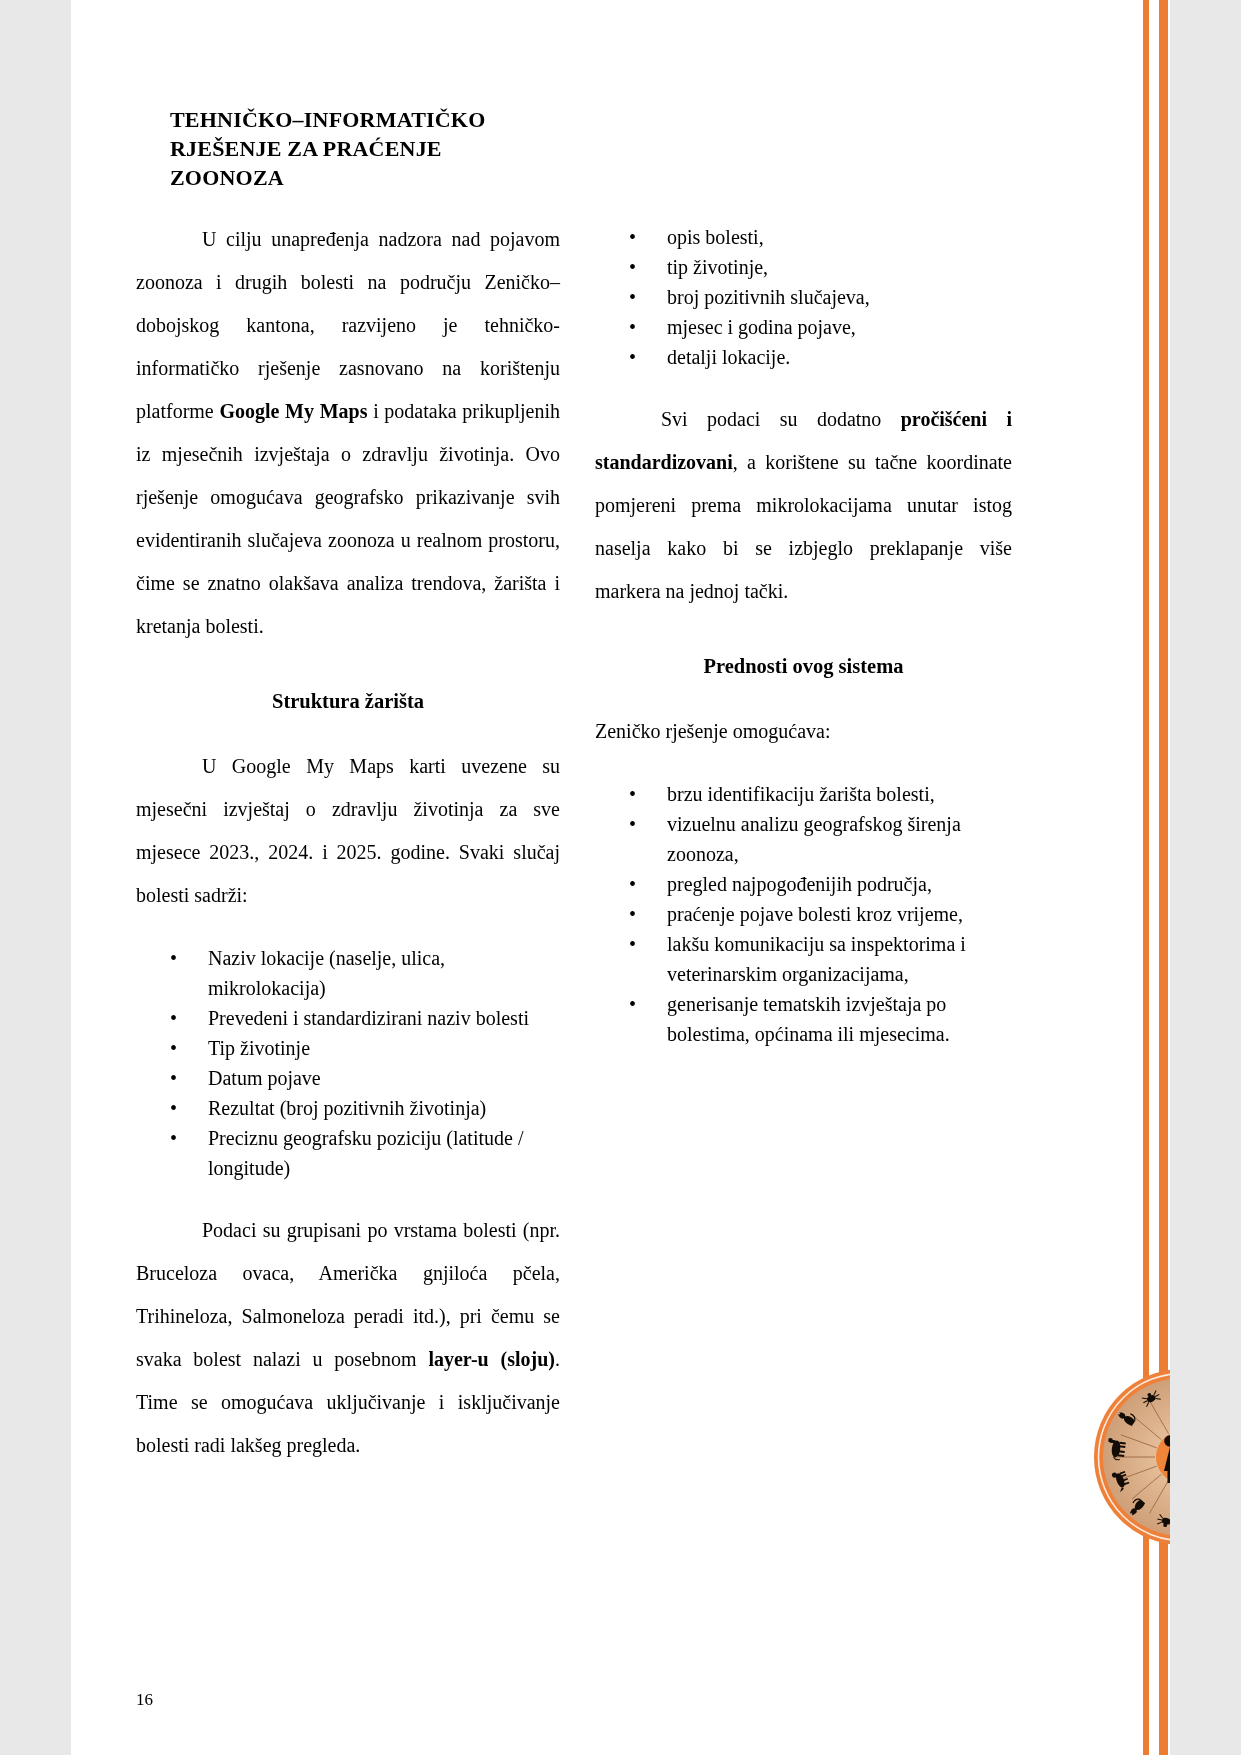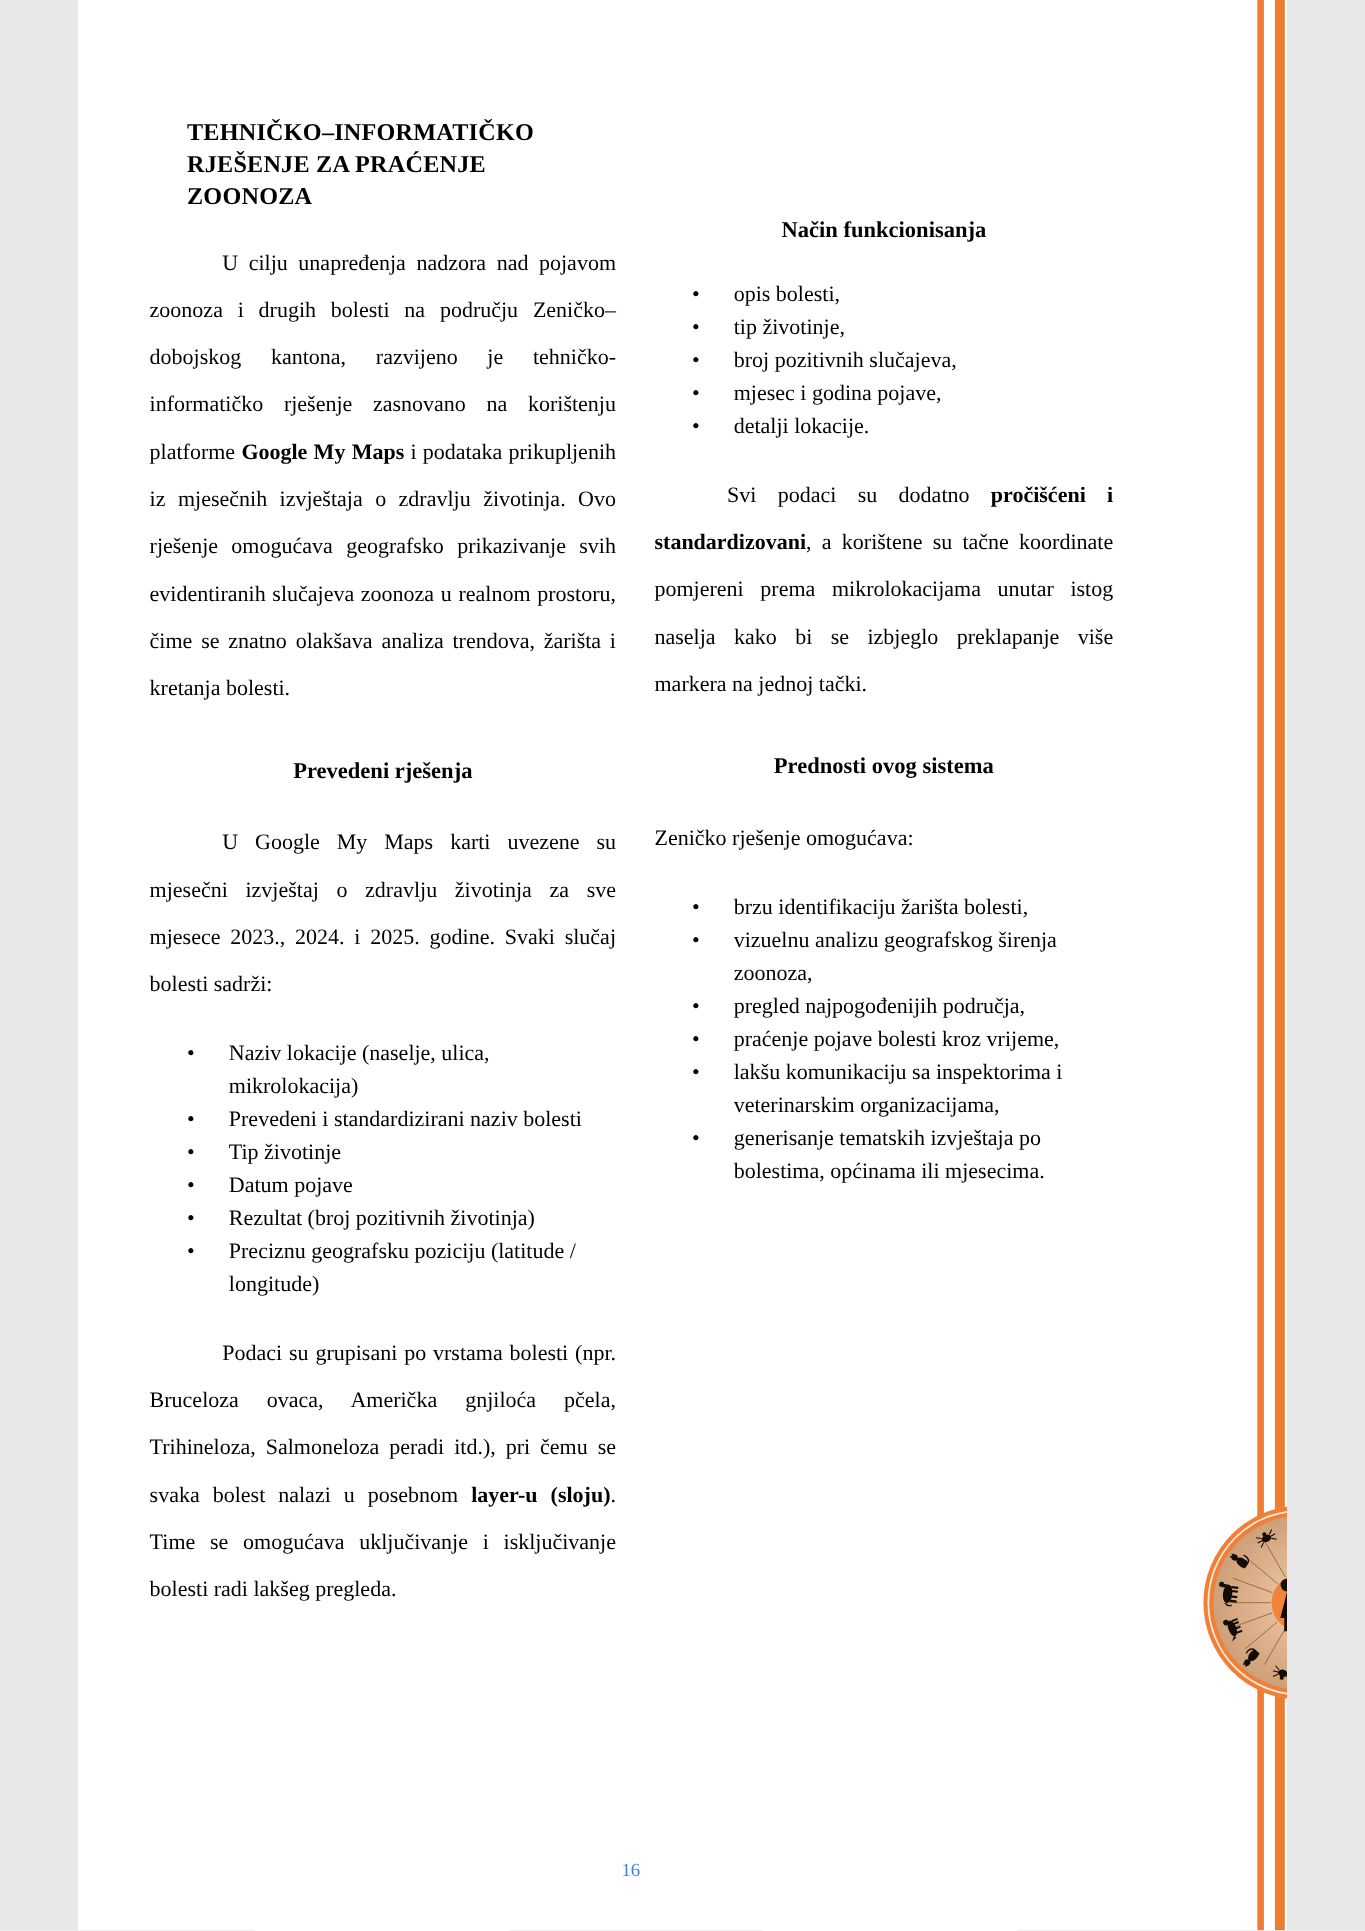--- a/index.html
+++ b/index.html
@@ -25,22 +25,22 @@
      margin:0 0 26px 34px;letter-spacing:.2px;}
   h1 span{display:block;}
   h2{font-size:20.5px;font-weight:bold;text-align:center;margin:40px 0 30px;line-height:27px;}
   h2.first{margin-top:0;}
   p{margin:0;line-height:43px;}
   p.indent{text-indent:66px;}
   ul{list-style:none;margin:26px 0;padding:0 0 0 72px;line-height:30px;text-align:left;}
   li{position:relative;}
   li::before{content:"\2022";position:absolute;left:-38px;}
   b{font-weight:bold;}
-  .page-number{position:absolute;left:65px;width:875px;top:1690px;text-align:center;
-     font-size:17px;color:#3b82f6;z-index:3;}
+  .page-number{position:absolute;left:65px;width:875px;top:1690px;text-align:left;
+     font-size:17px;color:#000000;z-index:3;}
 </style>
 </head>
 <body>
 
 <div class="page">
 
   <div class="stripe stripe1"></div>
   <div class="stripe stripe2"></div>
   <div class="stripe stripe3"></div>
   <div class="stripe band"></div>
@@ -215,35 +215,34 @@
       </g>
   </svg>
 
   <div class="col col-left">
     <h1>
       <span>TEHNIČKO–INFORMATIČKO</span>
       <span>RJEŠENJE ZA PRAĆENJE</span>
       <span>ZOONOZA</span>
     </h1>
     <p class="indent"><span>U cilju unapređenja nadzora nad pojavom zoonoza i drugih bolesti na području Zeničko–dobojskog kantona, razvijeno je tehničko-informatičko rješenje zasnovano na korištenju platforme </span><b>Google My Maps</b><span> i podataka prikupljenih iz mjesečnih izvještaja o zdravlju životinja. Ovo rješenje omogućava geografsko prikazivanje svih evidentiranih slučajeva zoonoza u realnom prostoru, čime se znatno olakšava analiza trendova, žarišta i kretanja bolesti.</span></p>
-    <h2>Prevedeni rješenja</h2>
+    <h2>Struktura žarišta</h2>
     <p class="indent">U Google My Maps karti uvezene su mjesečni izvještaj o zdravlju životinja za sve mjesece 2023., 2024. i 2025. godine. Svaki slučaj bolesti sadrži:</p>
     <ul>
       <li>Naziv lokacije (naselje, ulica, mikrolokacija)</li>
       <li>Prevedeni i standardizirani naziv bolesti</li>
       <li>Tip životinje</li>
       <li>Datum pojave</li>
       <li>Rezultat (broj pozitivnih životinja)</li>
       <li>Preciznu geografsku poziciju (latitude / longitude)</li>
     </ul>
     <p class="indent"><span>Podaci su grupisani po vrstama bolesti (npr. Bruceloza ovaca, Američka gnjiloća pčela, Trihineloza, Salmoneloza peradi itd.), pri čemu se svaka bolest nalazi u posebnom </span><b>layer-u (sloju)</b><span>. Time se omogućava uključivanje i isključivanje bolesti radi lakšeg pregleda.</span></p>
   </div>
 
   <div class="col col-right">
-    <h2 class="first">Način funkcionisanja</h2>
     <ul>
       <li>opis bolesti,</li>
       <li>tip životinje,</li>
       <li>broj pozitivnih slučajeva,</li>
       <li>mjesec i godina pojave,</li>
       <li>detalji lokacije.</li>
     </ul>
     <p class="indent"><span>Svi podaci su dodatno </span><b>pročišćeni i standardizovani</b><span>, a korištene su tačne koordinate pomjereni prema mikrolokacijama unutar istog naselja kako bi se izbjeglo preklapanje više markera na jednoj tački.</span></p>
     <h2>Prednosti ovog sistema</h2>
     <p>Zeničko rješenje omogućava:</p>

